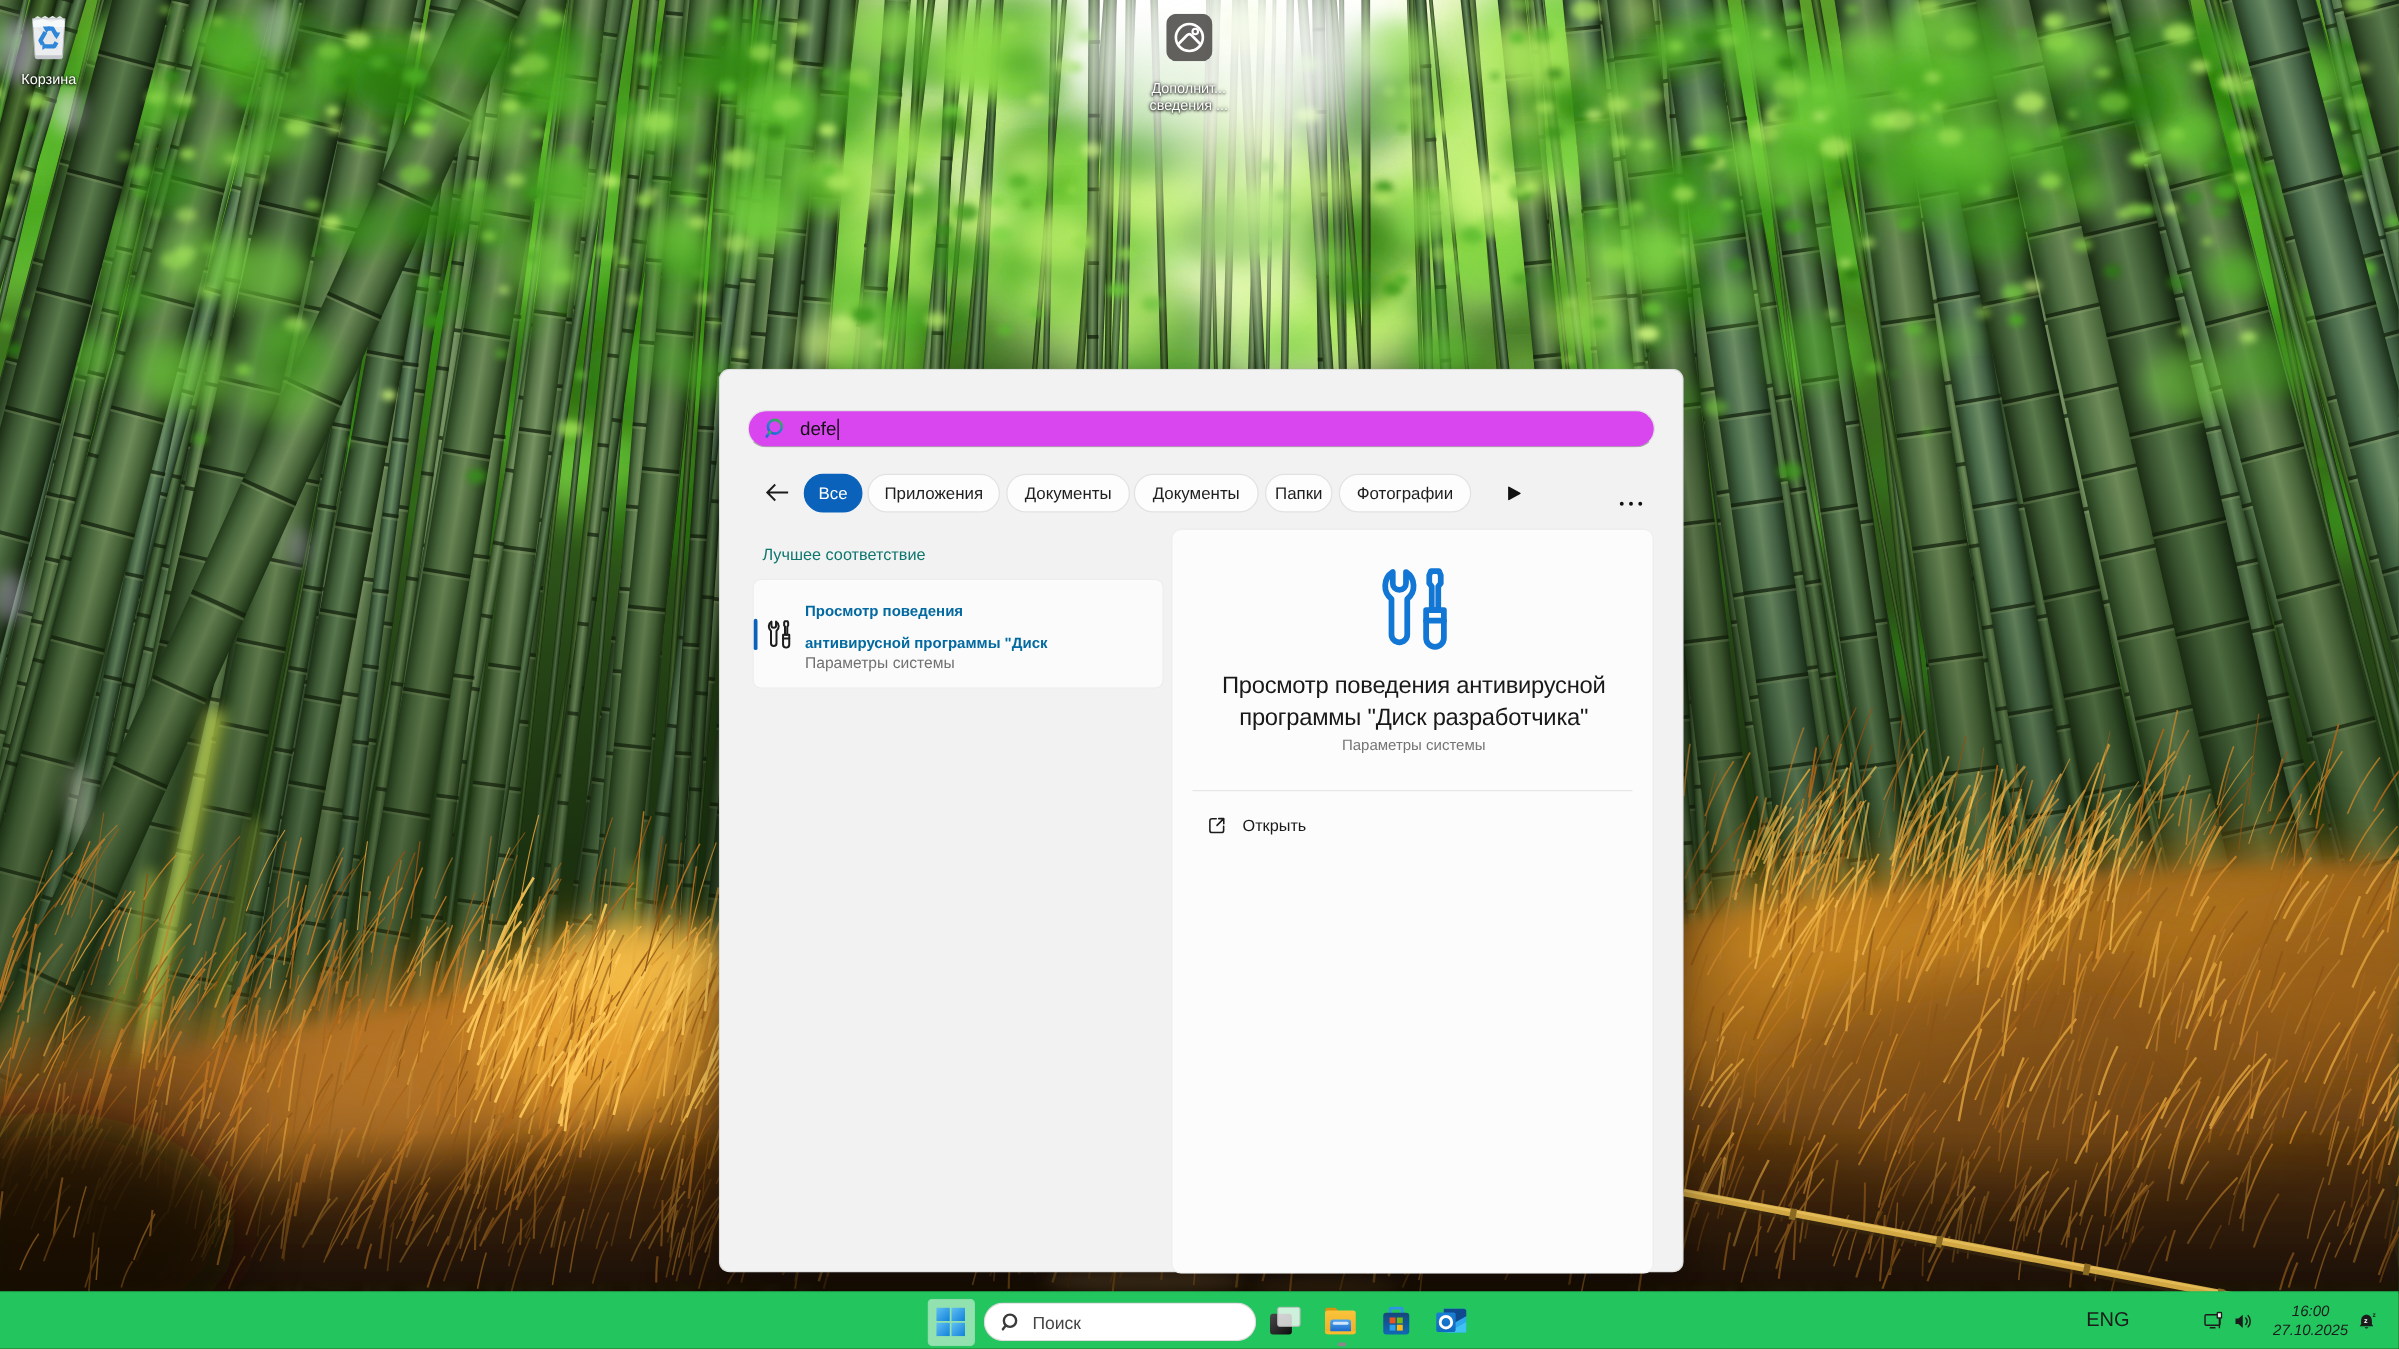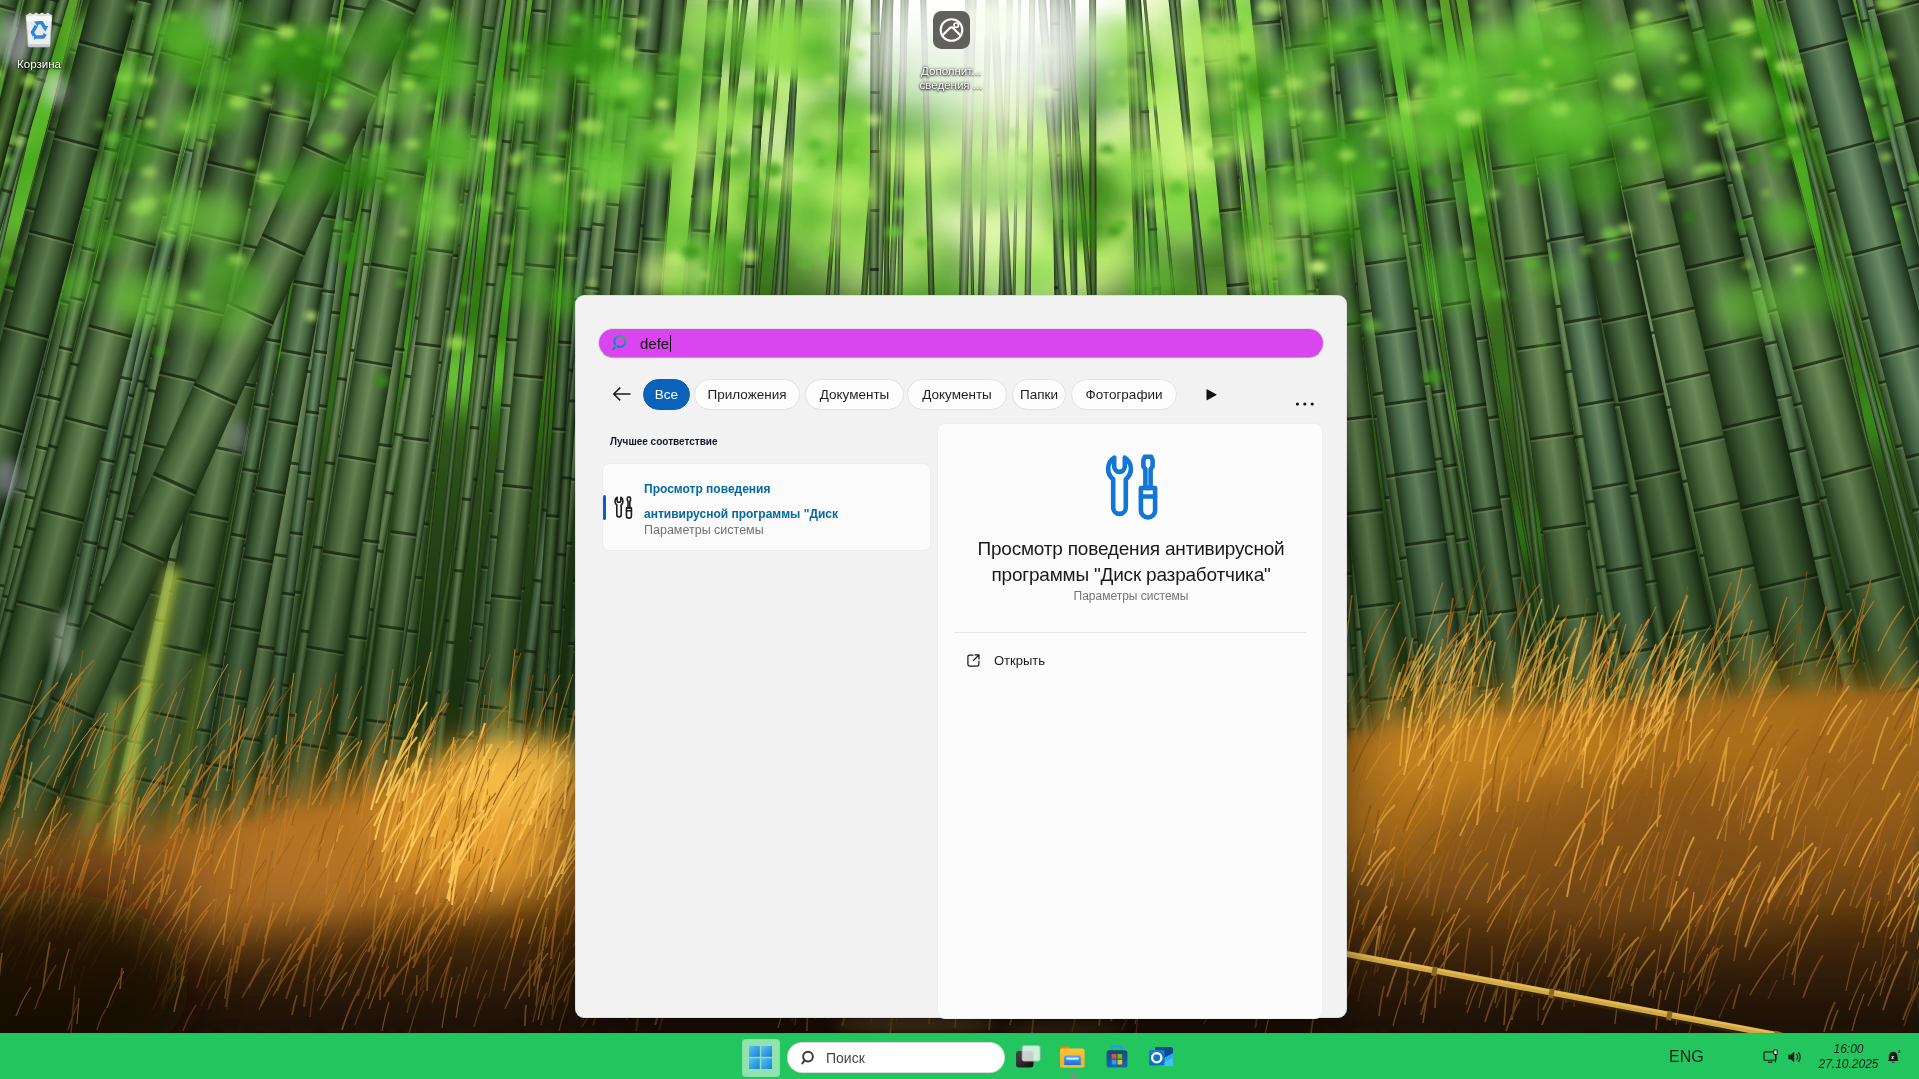--- a/index.html
+++ b/index.html
@@ -16,21 +16,21 @@
 .tray{position:absolute;top:0;height:46px;display:flex;align-items:center;color:#1b1b1b;}
 .clock{font-size:12px;line-height:15px;text-align:right;}
 
 .panel{position:absolute;left:575px;top:295px;width:772px;height:723px;background:#f2f2f2;border:1px solid rgba(0,0,0,.09);border-radius:9px;box-shadow:0 26px 58px rgba(0,0,0,.30),0 4px 16px rgba(0,0,0,.16);}
 .sbox{position:absolute;left:22px;top:32px;width:726px;height:30px;background:#d946ef;border:1px solid #e1e1e1;border-bottom-color:#a9a9a9;border-radius:16px;display:flex;align-items:center;font-size:15px;color:#111;}
 .sbox svg{margin:0 10px 0 13px}
 .cursor{display:inline-block;width:1.2px;height:17px;background:#000;margin-left:1px;vertical-align:-3px;}
 .tabs{position:absolute;left:0;top:83px;width:772px;height:31px;}
 .pill{position:absolute;top:0;height:31px;border-radius:16px;background:#fdfdfd;border:1px solid #e2e2e2;color:#1f1f1f;font-size:13.5px;display:flex;align-items:center;justify-content:center;}
 .pill.sel{background:#0b62ba;border-color:#0b62ba;color:#fff;}
-.bestmatch{position:absolute;left:34px;top:140px;font-size:10px;font-weight:700;color:#0f172a;}
+.bestmatch{position:absolute;left:34px;top:140px;font-size:13px;font-weight:400;color:#0f766e;}
 .rescard{position:absolute;left:27px;top:168px;width:327px;height:86px;background:#fbfbfb;border-radius:6px;box-shadow:0 0 0 1px rgba(0,0,0,.02);}
 .resbar{position:absolute;left:0px;top:31px;width:3px;height:25px;border-radius:2px;background:#0b62ba;}
 .restitle{position:absolute;left:41px;top:13px;width:270px;font-size:12px;font-weight:700;color:#0369a1;line-height:24.5px;}
 .ressub{position:absolute;left:41px;top:59px;font-size:12.5px;color:#717171;}
 .resicon{position:absolute;left:10px;top:32px;}
 .pane{position:absolute;left:361px;top:127px;width:386px;height:596px;background:#fcfcfc;border:1px solid rgba(0,0,0,.05);border-radius:8px;}
 .pane-title{position:absolute;left:10px;top:112px;width:366px;text-align:center;font-size:19px;color:#191919;line-height:26px;letter-spacing:-0.2px;}
 .pane-sub{position:absolute;left:0;top:165px;width:386px;text-align:center;font-size:12px;color:#757575;}
 .pane-div{position:absolute;left:16px;top:208px;width:352px;height:1px;background:#e7e7e7;}
 .openrow{position:absolute;left:28px;top:229px;display:flex;align-items:center;font-size:13px;color:#1b1b1b;}

